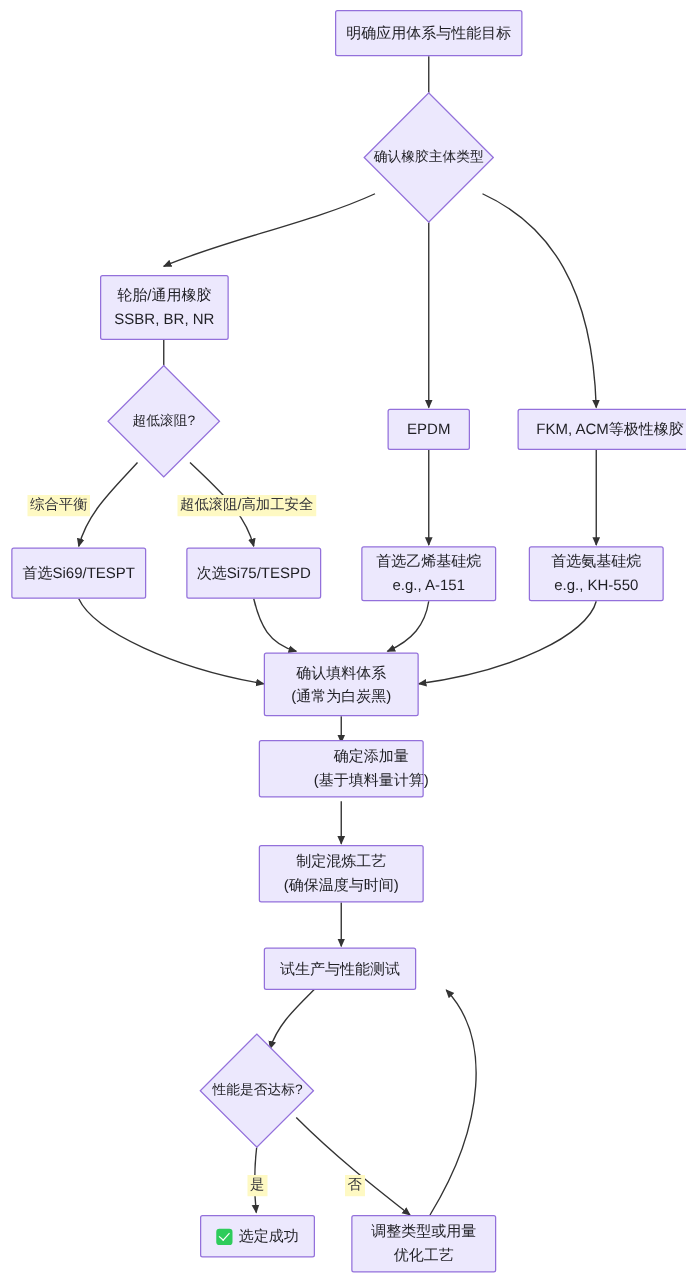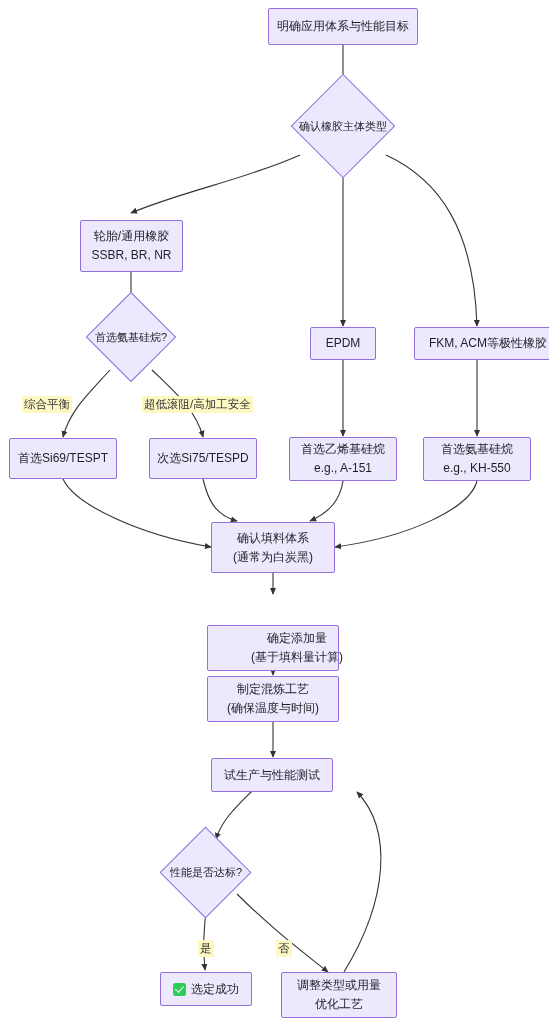--- a/index.html
+++ b/index.html
@@ -152,21 +152,21 @@
 
 <div class="node-diamond" style="left:306px; top:89px; width:74px; height:74px;"></div>
 <div class="diamond-label" style="left:281px; top:112px; width:124px; height:28px;">确认橡胶主体类型</div>
 
 <div class="node-box" style="left:80px; top:220px; width:103px; height:52px;">
   <span class="node-line">轮胎/通用橡胶</span>
   <span class="node-line">SSBR, BR, NR</span>
 </div>
 
 <div class="node-diamond" style="left:99px; top:305px; width:64px; height:64px;"></div>
-<div class="diamond-label" style="left:86px; top:327px; width:90px; height:20px;">首选氨基硅烷?</div>
+<div class="diamond-label" style="left:86px; top:327px; width:90px; height:20px;">超低滚阻?</div>
 
 <div class="node-box" style="left:310px; top:327px; width:66px; height:33px;">
   <span class="node-line">EPDM</span>
 </div>
 
 <div class="node-box" style="left:414px; top:327px; width:148px; height:33px;">
   <span class="node-line">FKM, ACM等极性橡胶</span>
 </div>
 
 <div class="node-box" style="left:9px; top:438px; width:108px; height:41px;">
@@ -185,21 +185,21 @@
 <div class="node-box" style="left:423px; top:437px; width:108px; height:44px;">
   <span class="node-line">首选氨基硅烷</span>
   <span class="node-line">e.g., KH-550</span>
 </div>
 
 <div class="node-box" style="left:211px; top:522px; width:124px; height:51px;">
   <span class="node-line">确认填料体系</span>
   <span class="node-line">(通常为白炭黑)</span>
 </div>
 
-<div class="node-box" style="left:207px; top:625px; width:132px; height:46px;padding-left:48px;">
+<div class="node-box" style="left:207px; top:592px; width:132px; height:46px;padding-left:48px;">
   <span class="node-line">确定添加量</span>
   <span class="node-line">(基于填料量计算)</span>
 </div>
 
 <div class="node-box" style="left:207px; top:676px; width:132px; height:46px;">
   <span class="node-line">制定混炼工艺</span>
   <span class="node-line">(确保温度与时间)</span>
 </div>
 
 <div class="node-box" style="left:211px; top:758px; width:122px; height:34px;">

